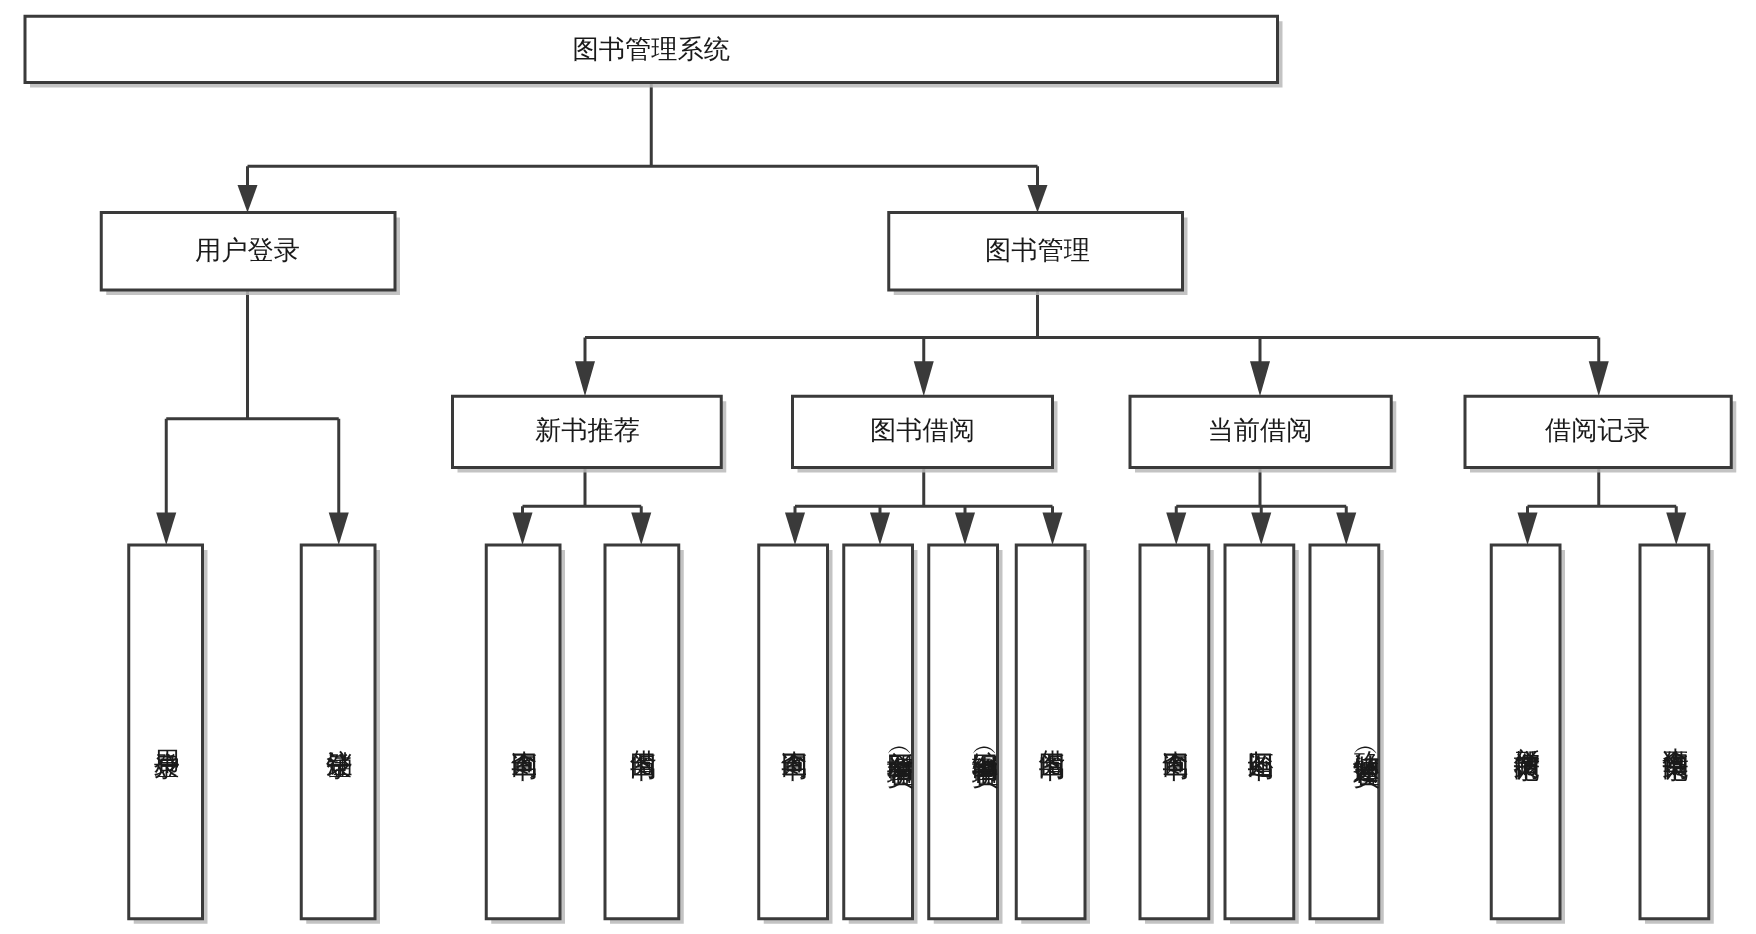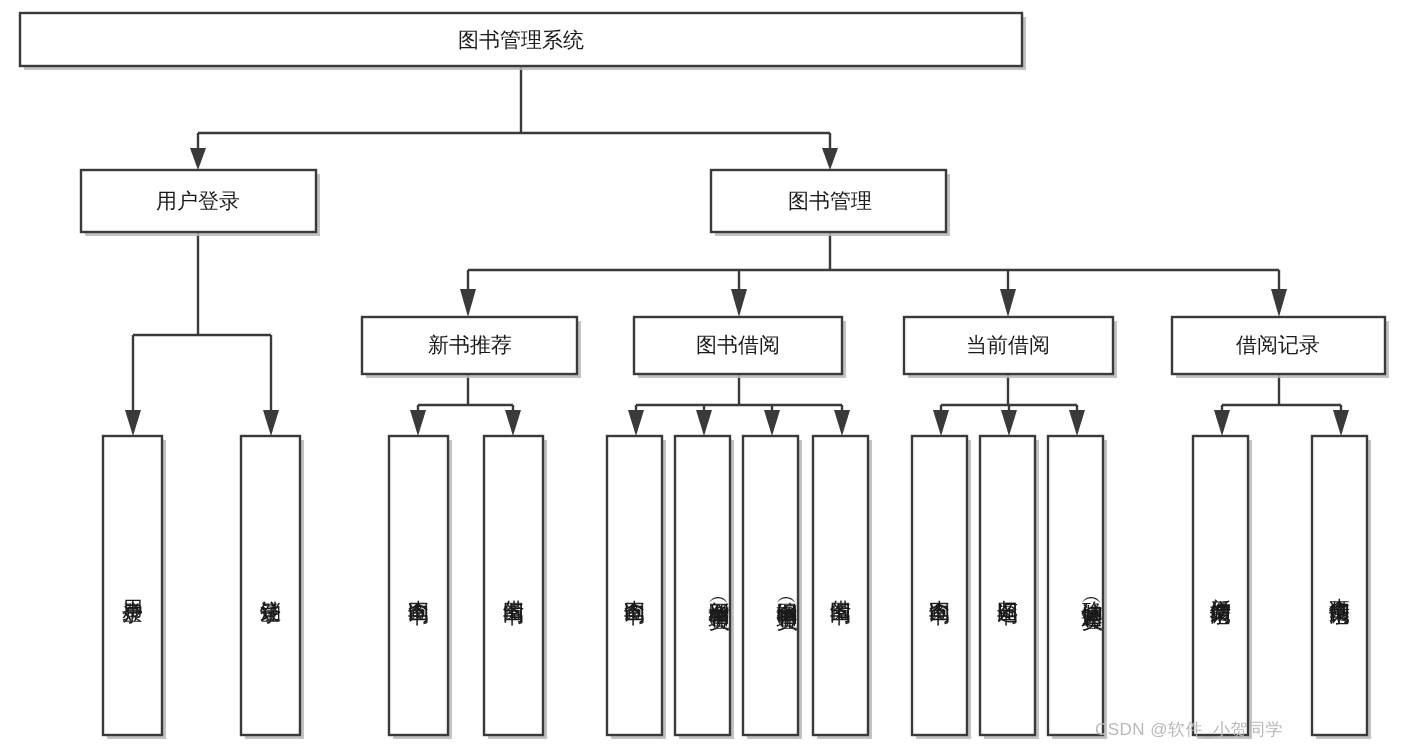--- a/index.html
+++ b/index.html
@@ -240,15 +240,14 @@
   <div class="node-label-v" style="left:607px; top:436px; width:55px; height:299px; display:flex; align-items:center; justify-content:center;">查询图书</div>
   <div class="node-label-v" style="left:675px; top:446px; width:55px; height:289px; display:flex; align-items:flex-start; justify-content:center;">新增图书（管理员）</div>
   <div class="node-label-v" style="left:743px; top:446px; width:55px; height:289px; display:flex; align-items:flex-start; justify-content:center;">编辑图书（管理员）</div>
   <div class="node-label-v" style="left:813px; top:436px; width:55px; height:299px; display:flex; align-items:center; justify-content:center;">借阅图书</div>
   <div class="node-label-v" style="left:912px; top:436px; width:55px; height:299px; display:flex; align-items:center; justify-content:center;">查询图书</div>
   <div class="node-label-v" style="left:980px; top:436px; width:55px; height:299px; display:flex; align-items:center; justify-content:center;">归还图书</div>
   <div class="node-label-v" style="left:1048px; top:446px; width:55px; height:289px; display:flex; align-items:flex-start; justify-content:center;">确认归还（管理员）</div>
   <div class="node-label-v" style="left:1193px; top:436px; width:55px; height:299px; display:flex; align-items:center; justify-content:center;">新增借阅记录</div>
   <div class="node-label-v" style="left:1312px; top:436px; width:55px; height:299px; display:flex; align-items:center; justify-content:center;">查询借阅记录</div>
 
-  <div class="watermark">CSDN @软件_小贺同学</div>
 
 </div>
 
 </body></html>

